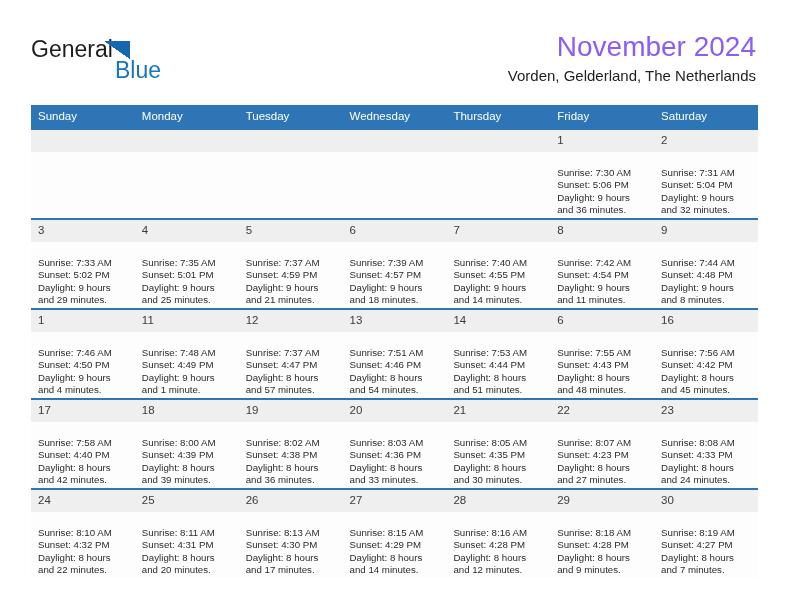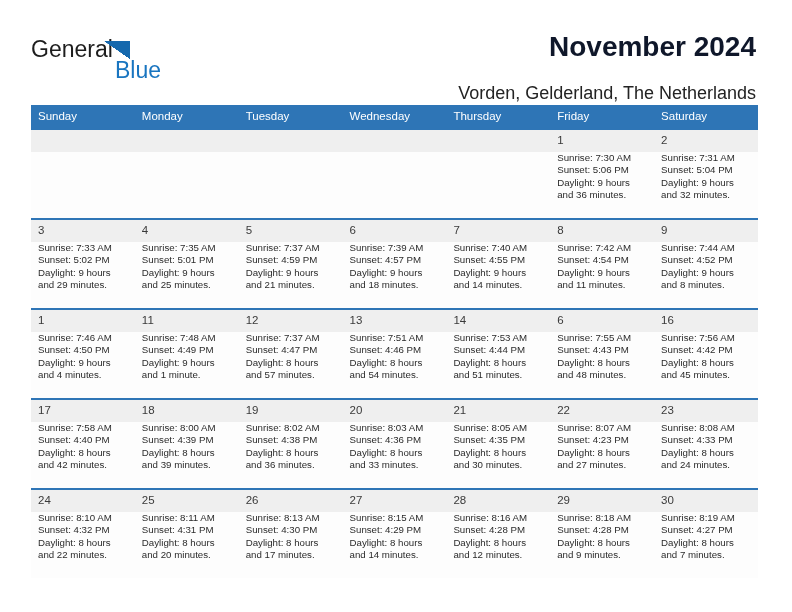--- a/index.html
+++ b/index.html
@@ -73,27 +73,27 @@
 
   .title-block {
     position: absolute;
     right: 36px;
     top: 30px;
     text-align: right;
   }
   .cal-title {
     font-size: 28px;
     line-height: 34px;
-    color: #0f172a;
-    font-weight: 700;
+    color: #8b5cf6;
+    font-weight: 400;
     white-space: nowrap;
   }
   .cal-subtitle {
-    margin-top: 20px;
-    font-size: 18px;
+    margin-top: 2px;
+    font-size: 15px;
     line-height: 19px;
     color: #232323;
     font-weight: 400;
     white-space: nowrap;
   }
 
   
   .cal-wrap {
     position: absolute;
     left: 31px;
@@ -132,21 +132,21 @@
     display: block;
     background: #efefef;
     font-size: 11.5px;
     line-height: 13px;
     color: #3a3a3a;
     padding: 4px 0 5px 7px;
     height: 13px;
     font-weight: 400;
   }
   tbody td .lines {
-    padding: 0 6px 0 7px;
+    padding: 15px 6px 0 7px;
   }
   tbody td .lines div {
     font-size: 9.7px;
     line-height: 12.4px;
     color: #2b2b2b;
     white-space: nowrap;
     font-weight: 400;
   }
   tbody td.empty .daynum {
     background: #efefef;
@@ -283,21 +283,21 @@
                 <div>Sunrise: 7:42 AM</div>
                 <div>Sunset: 4:54 PM</div>
                 <div>Daylight: 9 hours</div>
                 <div>and 11 minutes.</div>
               </div>
             </td>
             <td class="">
               <span class="daynum">9</span>
               <div class="lines">
                 <div>Sunrise: 7:44 AM</div>
-                <div>Sunset: 4:52 PM</div>
+                <div>Sunset: 4:48 PM</div>
                 <div>Daylight: 9 hours</div>
                 <div>and 8 minutes.</div>
               </div>
             </td>
           </tr>
           <tr class="week">
             <td class="">
               <span class="daynum">1</span>
               <div class="lines">
                 <div>Sunrise: 7:46 AM</div>

